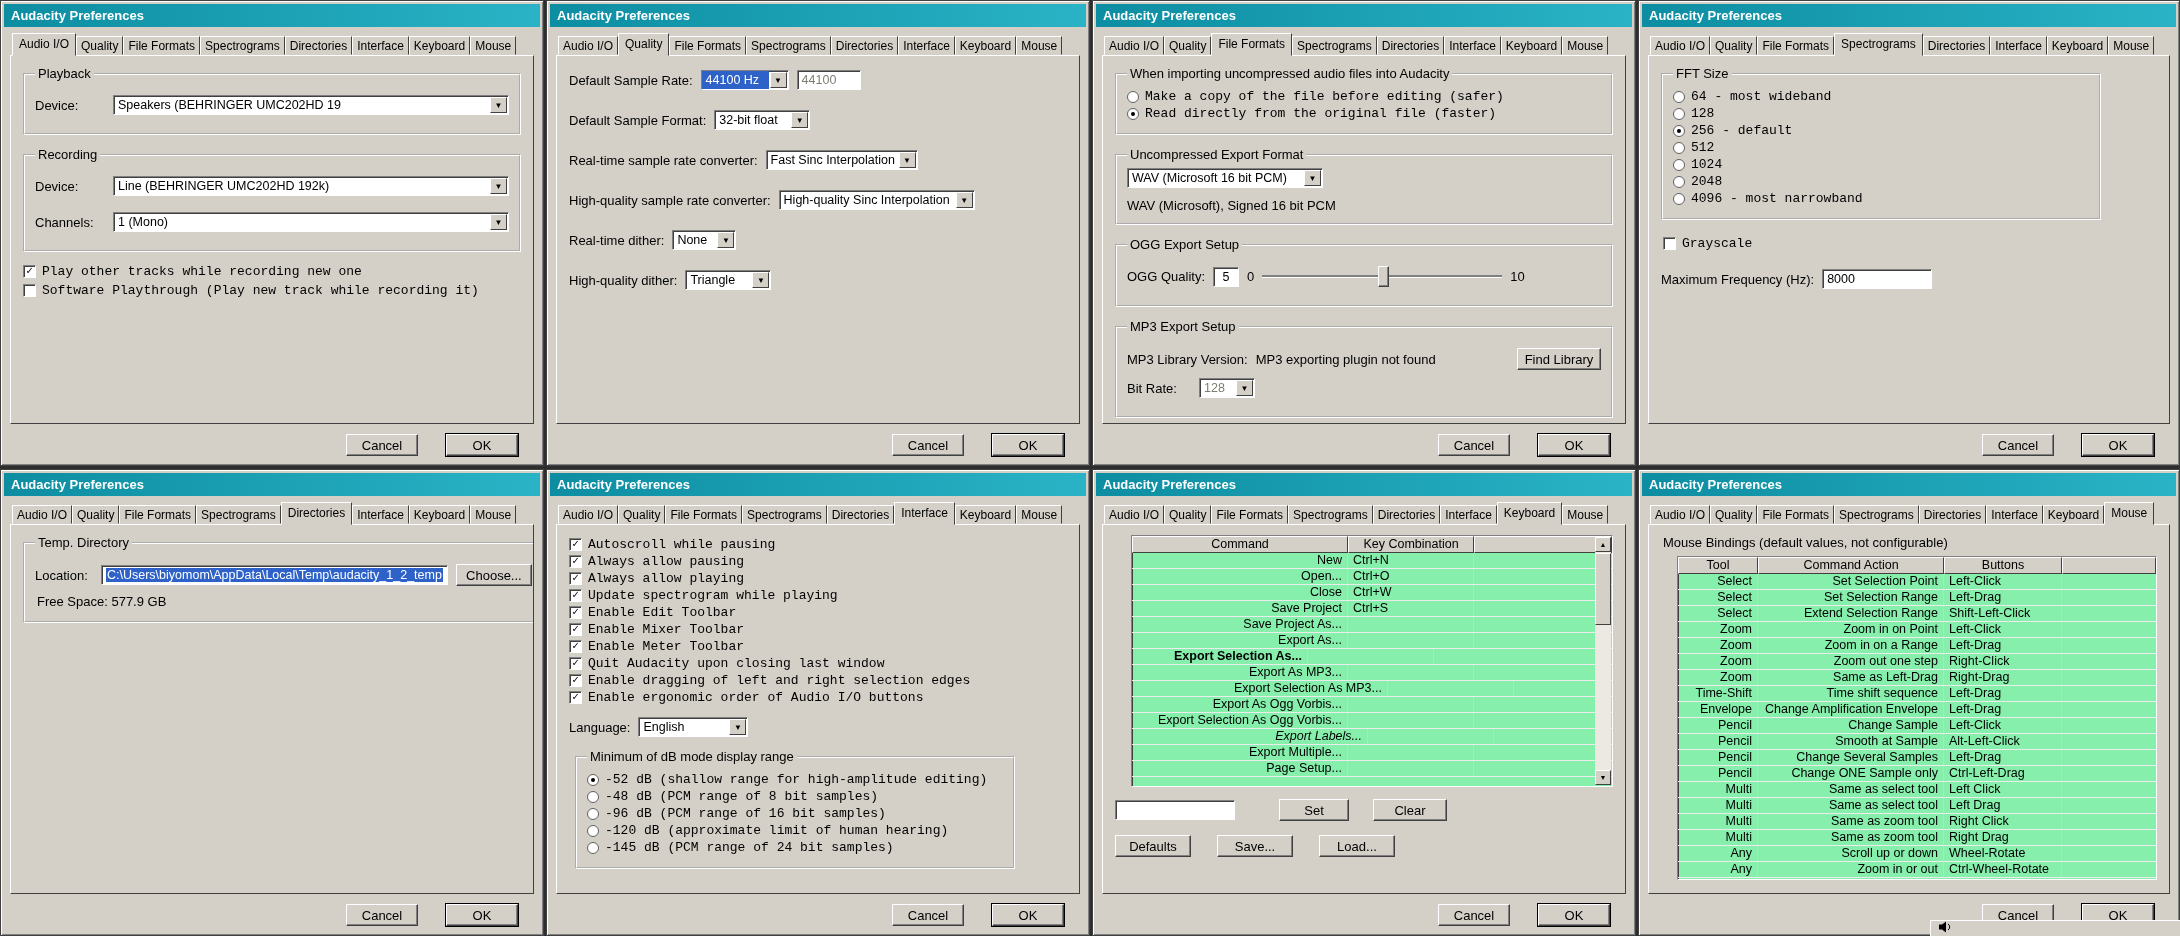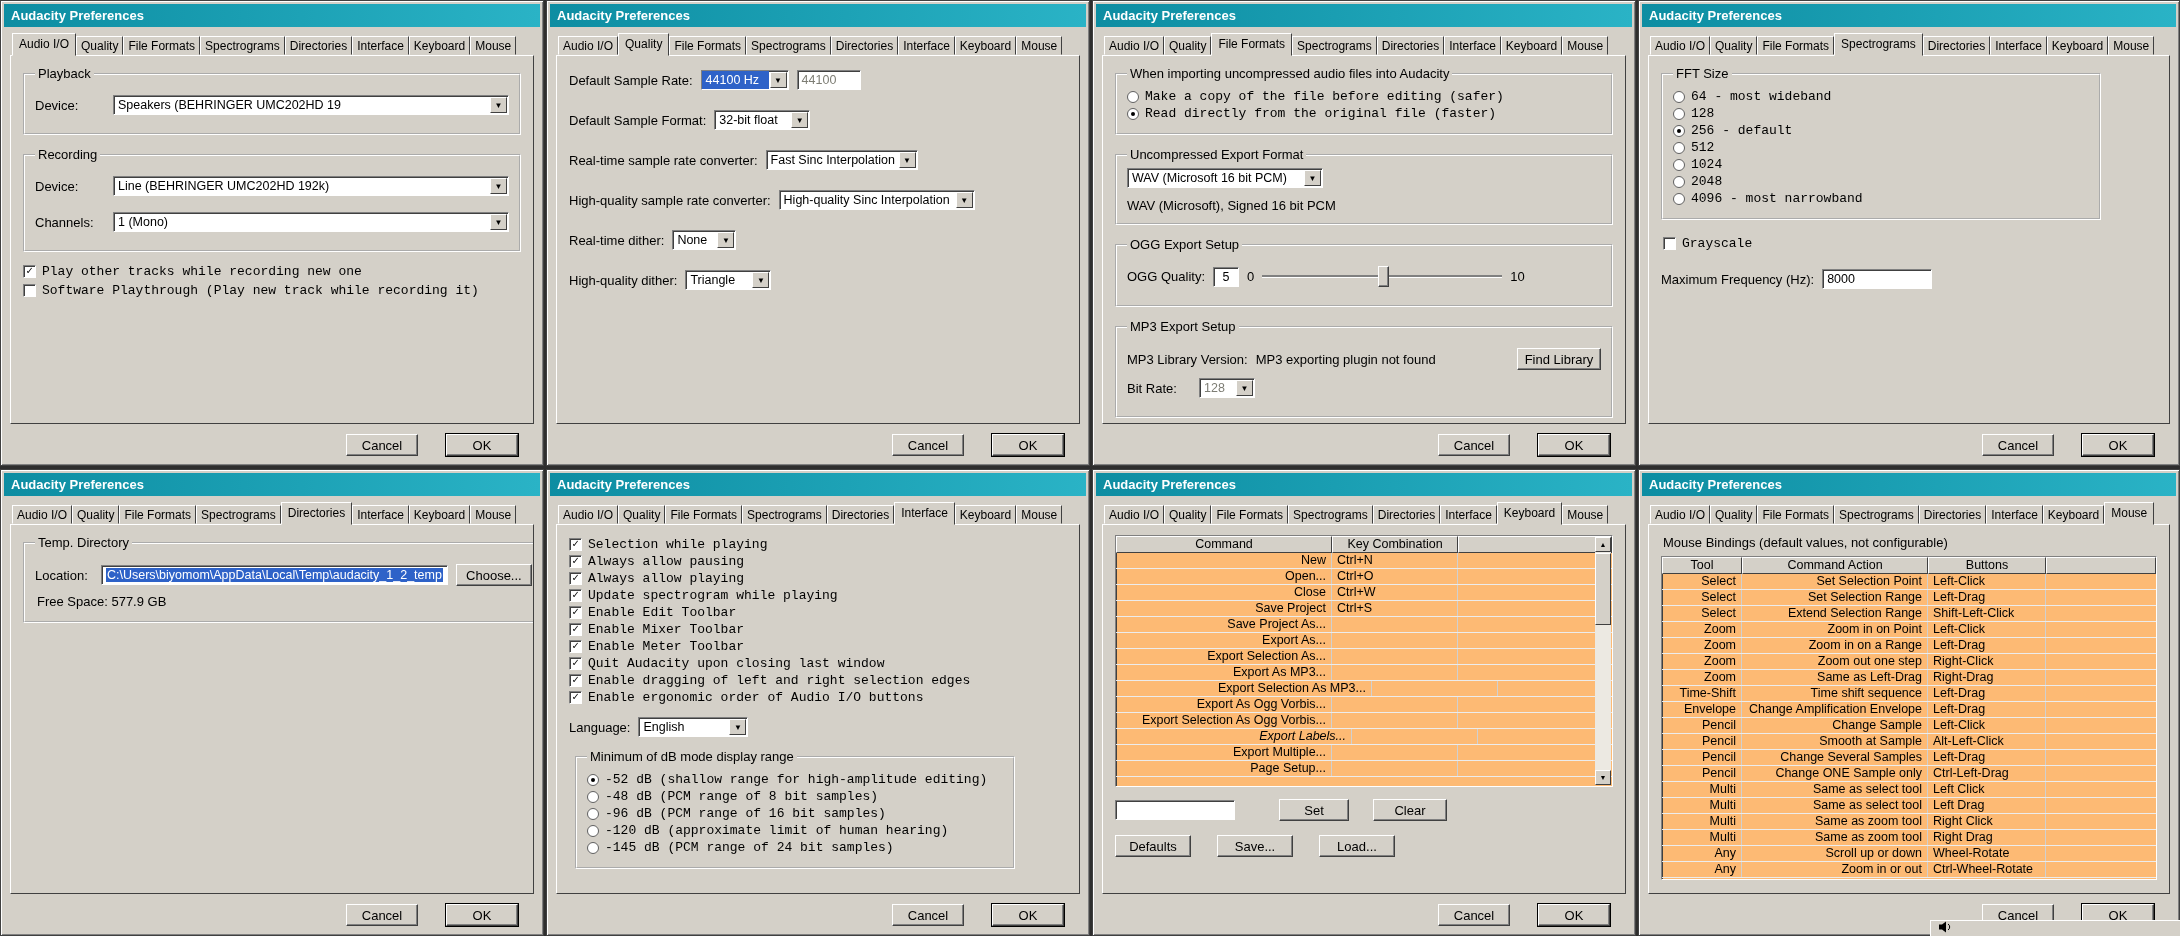--- a/index.html
+++ b/index.html
@@ -48,22 +48,22 @@
       border-color:#808080 #fff #fff #808080;box-shadow:inset 1px 1px 0 #404040;
       font-size:11px;line-height:11px;text-align:center;font-weight:bold;}
   .radio{flex:0 0 12px;width:12px;height:12px;border-radius:50%;background:#fff;border:1px solid #606060;position:relative;}
   .radio.sel::after{content:"";position:absolute;left:3px;top:3px;width:4px;height:4px;border-radius:50%;background:#000;}
   .desc{margin-top:10px;}
   .slider{position:relative;width:240px;height:21px;}
   .slider-track{position:absolute;left:0;right:0;top:9px;height:2px;background:#808080;box-shadow:0 1px 0 #fff;}
   .slider-thumb{position:absolute;left:116px;top:0;width:11px;height:21px;background:var(--dlg);
                 border:1px solid;border-color:#fff #404040 #404040 #fff;box-shadow:inset -1px -1px 0 #808080;}
   .selected-text{background:var(--sel,#2e62c8);color:var(--selfg,#fff);padding:0 1px;}
-  .listbox{position:relative;background:#fdba74;border:1px solid;border-color:#808080 #fff #fff #808080;
-           box-shadow:inset 1px 1px 0 #404040;overflow:hidden;}
+  .listbox{position:relative;background:#86efac;border:1px solid;border-color:#808080 #fff #fff #808080;
+           box-shadow:inset 1px 1px 0 #404040;overflow:hidden;margin-left:16px;}
   .lb-head{display:flex;height:17px;}
   .lb-hcell{background:var(--dlg);border:1px solid;border-color:#fff #404040 #404040 #fff;
             font-size:12.5px;text-align:center;line-height:15px;overflow:hidden;white-space:nowrap;}
   .lb-row{display:flex;height:16px;line-height:15px;font-size:12.5px;border-bottom:1px solid #ececec;}
   .lb-cell{padding:0 5px;border-right:1px solid #d0d0d0;white-space:nowrap;overflow:hidden;}
   .lb-cell.r{text-align:right;}
   .sb{position:absolute;top:1px;right:1px;bottom:1px;width:16px;background:#ece9e2;display:flex;flex-direction:column;}
   .sb-btn{flex:0 0 15px;background:var(--dlg);border:1px solid;border-color:#fff #404040 #404040 #fff;
           font-size:7px;line-height:13px;text-align:center;}
   .sb-track{flex:1;position:relative;}
@@ -379,21 +379,21 @@
           <div class="tab">File Formats</div>
           <div class="tab">Spectrograms</div>
           <div class="tab">Directories</div>
           <div class="tab sel">Interface</div>
           <div class="tab">Keyboard</div>
           <div class="tab">Mouse</div>
         </div>
         <div class="panel">
           <div class="cbrow tight">
             <span class="cb">✓</span>
-            <span class="label">Selection while playing</span>
+            <span class="label">Autoscroll while pausing</span>
           </div>
           <div class="cbrow tight">
             <span class="cb">✓</span>
             <span class="label">Always allow pausing</span>
           </div>
           <div class="cbrow tight">
             <span class="cb">✓</span>
             <span class="label">Always allow playing</span>
           </div>
           <div class="cbrow tight">
@@ -501,21 +501,21 @@
             </div>
             <div class="lb-row">
               <div class="lb-cell r" style="width: 216px;">Save Project As...</div>
               <div class="lb-cell" style="width: 126px;"></div>
             </div>
             <div class="lb-row">
               <div class="lb-cell r" style="width: 216px;">Export As...</div>
               <div class="lb-cell" style="width: 126px;"></div>
             </div>
             <div class="lb-row">
-              <div class="lb-cell r" style="width: 216px;">Export Selection As...</div>
+              <div class="lb-cell r" style="width: 176px; font-weight: bold;">Export Selection As...</div>
               <div class="lb-cell" style="width: 126px;"></div>
             </div>
             <div class="lb-row">
               <div class="lb-cell r" style="width: 216px;">Export As MP3...</div>
               <div class="lb-cell" style="width: 126px;"></div>
             </div>
             <div class="lb-row">
               <div class="lb-cell r" style="width: 256px;">Export Selection As MP3...</div>
               <div class="lb-cell" style="width: 126px;"></div>
             </div>

